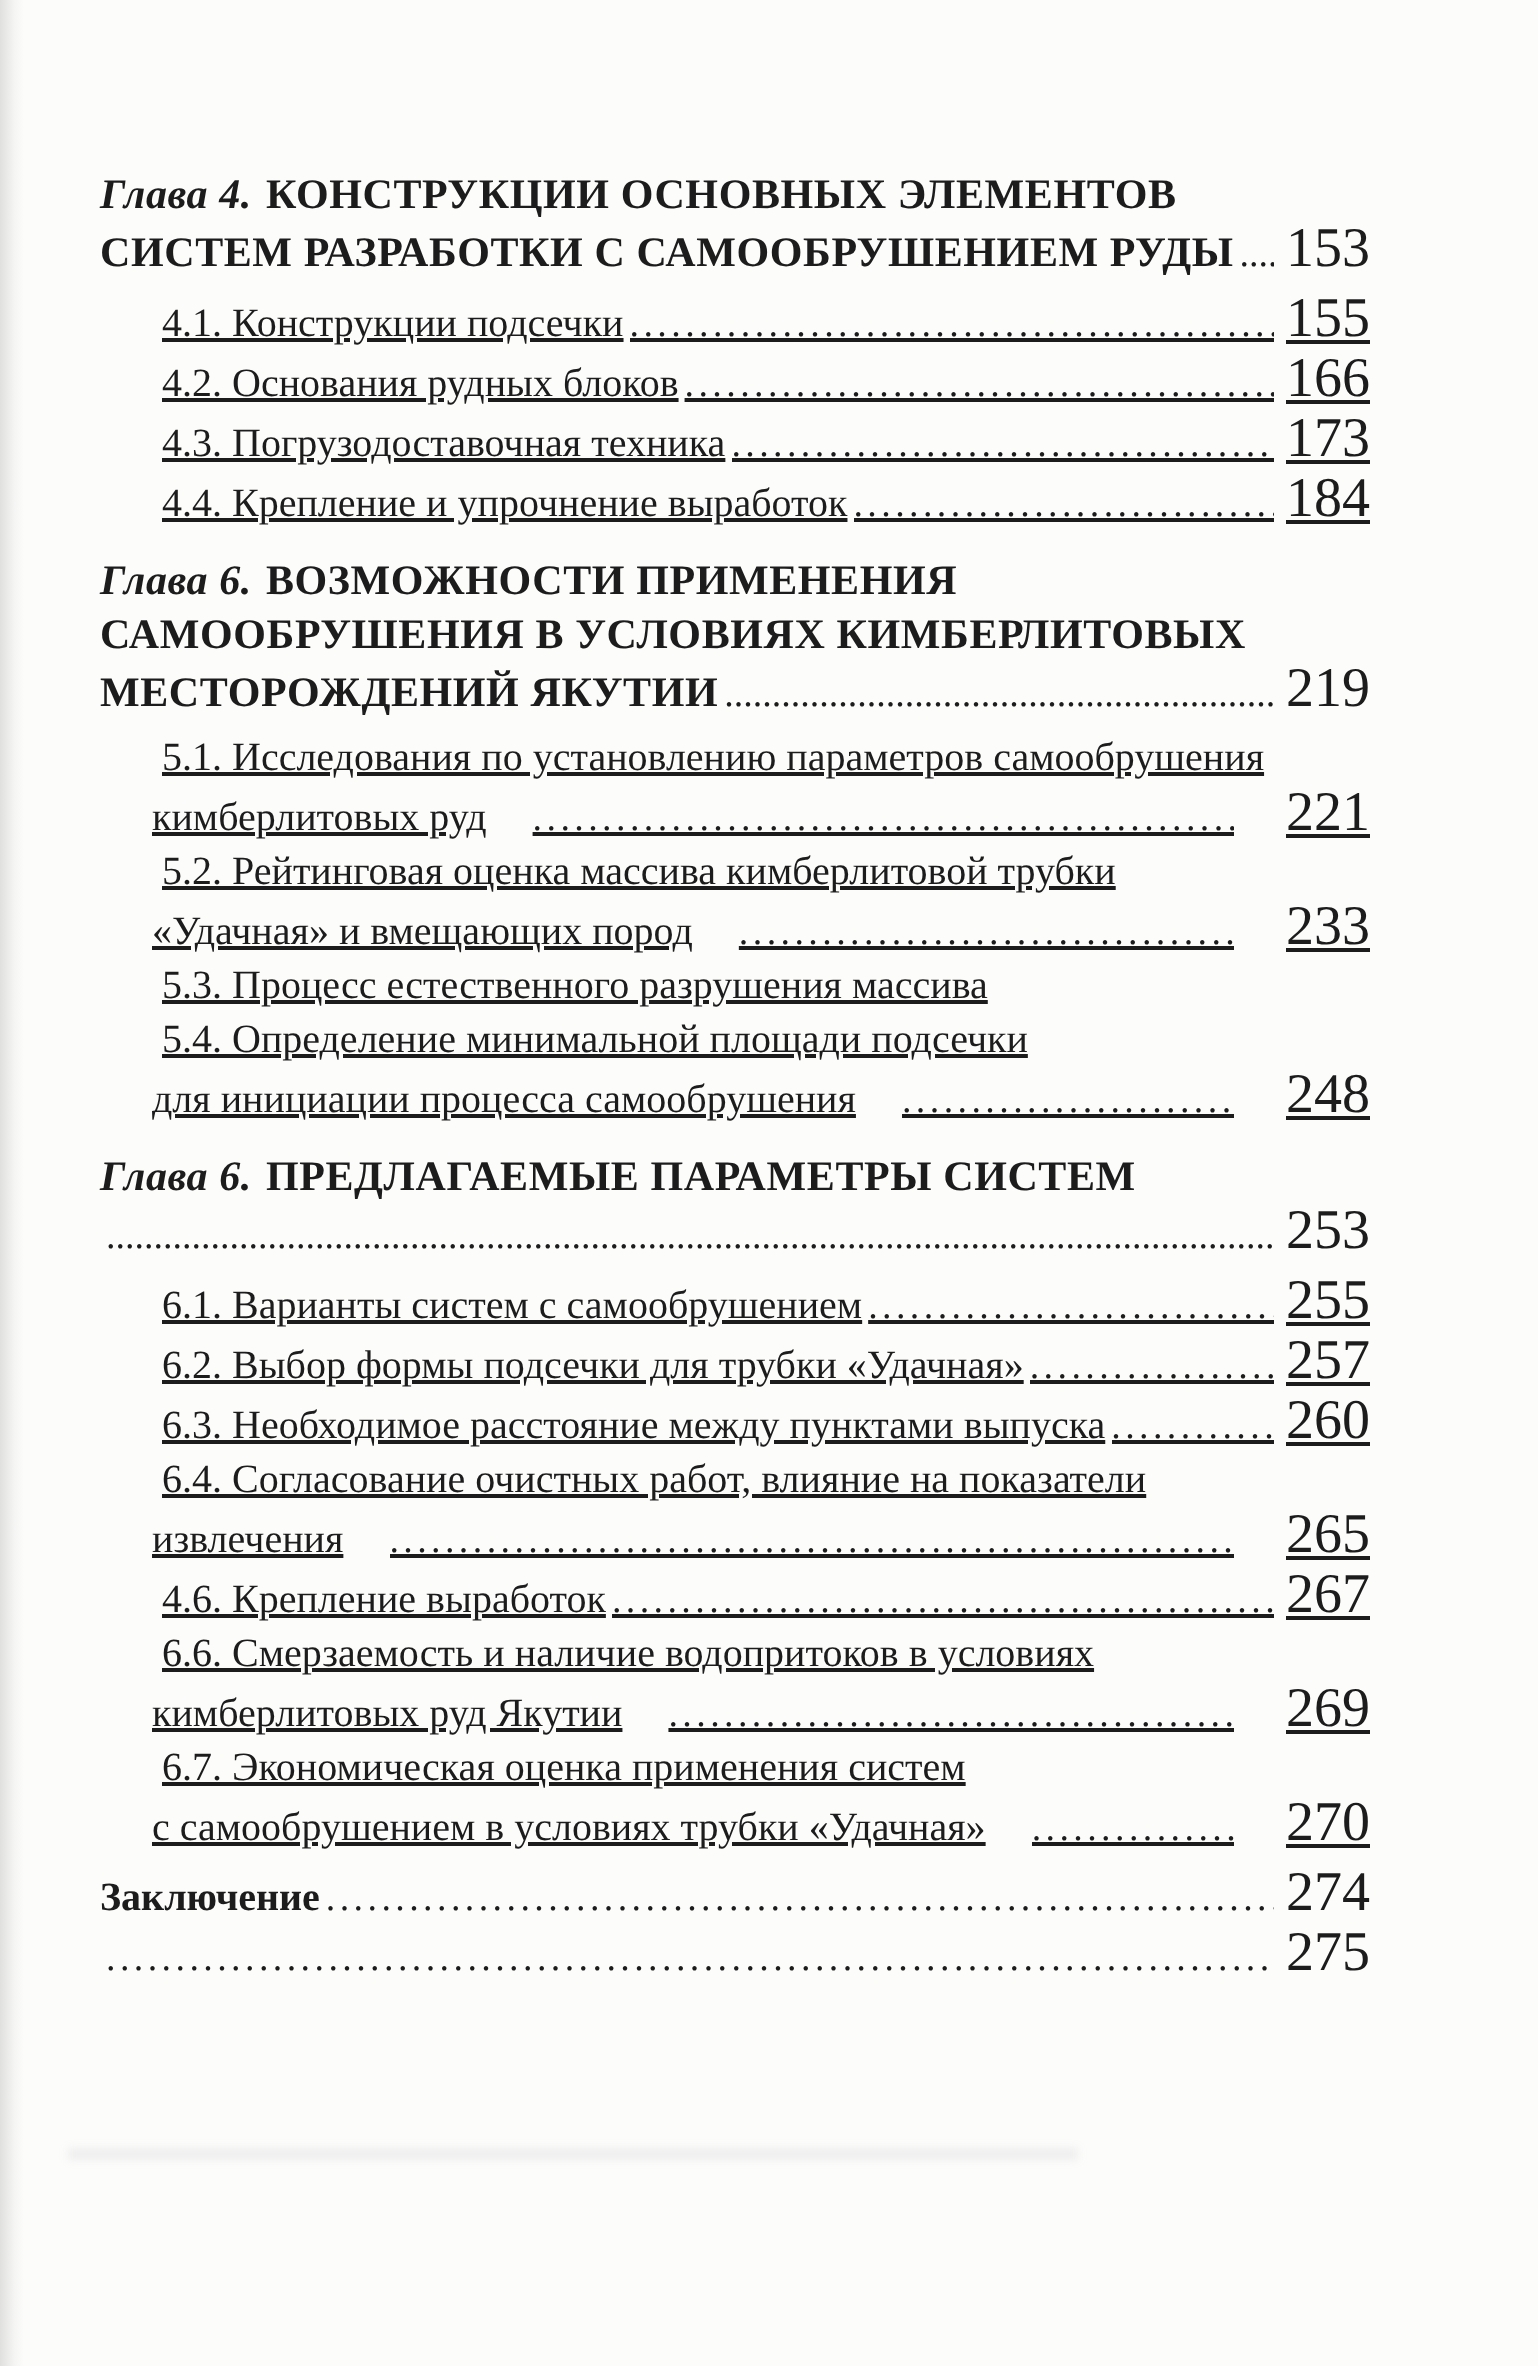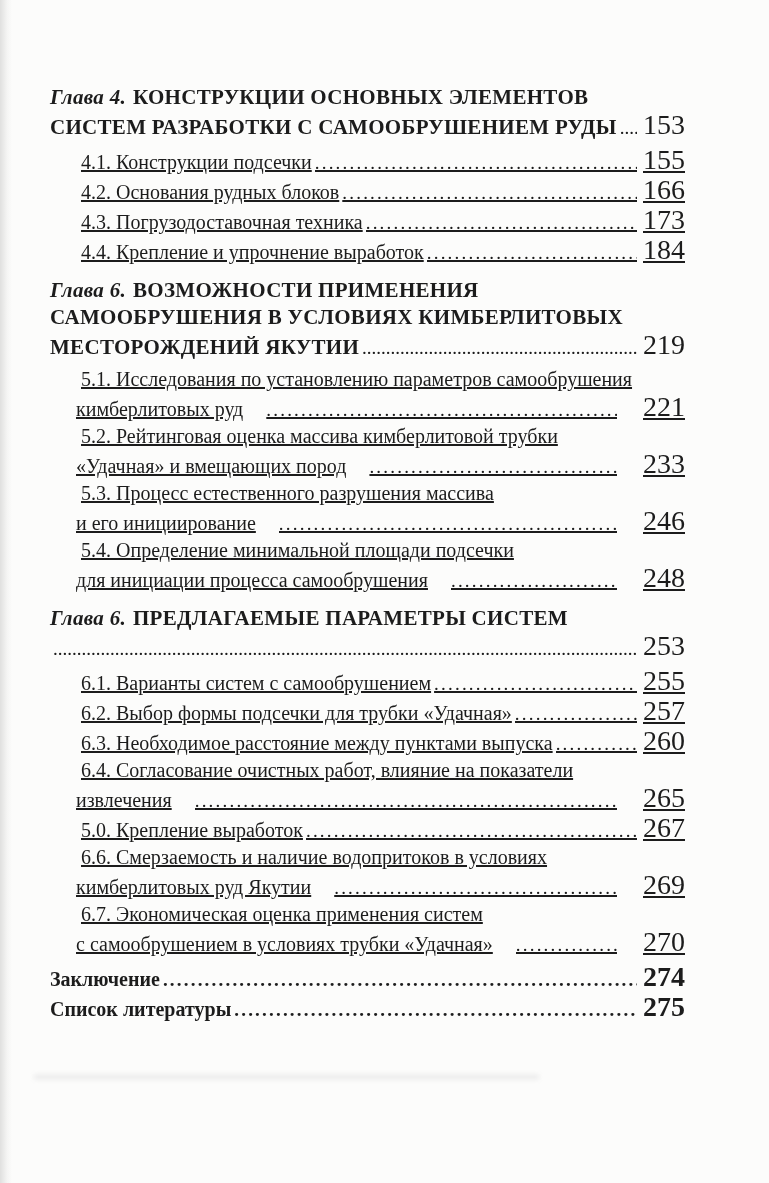--- a/index.html
+++ b/index.html
@@ -64,21 +64,21 @@
   
   .items { margin-top: 5px; text-decoration: underline; }
   .entry { font-size: 20px; }
   .num-line  { padding-left: 31px; }
   .cont-line { padding-left: 26px; gap: 20px; }
 
   .chapter + .chapter { margin-top: 11px; }
   .tail { margin-top: 5px; }
   .tail-entry { font-size: 20px; text-align: right; }
   .tail-entry .t { font-weight: 700; }
-  .tail-entry .dots::after, .tail-entry .pg { font-weight: 700; }
+  .tail-entry .dots::after, .tail-entry .pg { font-weight: 400; }
 
   
   .dots {
     flex: 1 1 auto;
     overflow: hidden;
     min-width: 14px;
     margin-left: 3px;
     margin-right: 6px;
     white-space: nowrap;
   }
@@ -168,25 +168,20 @@
         <div class="entry">
           <div class="line plain num-line">5.2. Рейтинговая оценка массива кимберлитовой трубки</div>
           <div class="line cont-line">
             <span class="t">«Удачная» и вмещающих пород</span>
             <span class="dots"></span>
             <span class="pg">233</span>
           </div>
         </div>
         <div class="entry">
           <div class="line plain num-line">5.3. Процесс естественного разрушения массива</div>
-          <div class="line cont-line">
-            <span class="t">и его инициирование</span>
-            <span class="dots"></span>
-            <span class="pg">246</span>
-          </div>
         </div>
         <div class="entry">
           <div class="line plain num-line">5.4. Определение минимальной площади подсечки</div>
           <div class="line cont-line">
             <span class="t">для инициации процесса самообрушения</span>
             <span class="dots"></span>
             <span class="pg">248</span>
           </div>
         </div>
       </div>
@@ -227,21 +222,21 @@
         <div class="entry">
           <div class="line plain num-line">6.4. Согласование очистных работ, влияние на показатели</div>
           <div class="line cont-line">
             <span class="t">извлечения</span>
             <span class="dots"></span>
             <span class="pg">265</span>
           </div>
         </div>
         <div class="entry">
           <div class="line num-line">
-            <span class="t">5.0. Крепление выработок</span>
+            <span class="t">4.6. Крепление выработок</span>
             <span class="dots"></span>
             <span class="pg">267</span>
           </div>
         </div>
         <div class="entry">
           <div class="line plain num-line">6.6. Смерзаемость и наличие водопритоков в условиях</div>
           <div class="line cont-line">
             <span class="t">кимберлитовых руд Якутии</span>
             <span class="dots"></span>
             <span class="pg">269</span>
@@ -261,21 +256,20 @@
     <div class="tail">
       <div class="tail-entry">
         <div class="line">
           <span class="t">Заключение</span>
           <span class="dots"></span>
           <span class="pg">274</span>
         </div>
       </div>
       <div class="tail-entry">
         <div class="line">
-          <span class="t">Список литературы</span>
           <span class="dots"></span>
           <span class="pg">275</span>
         </div>
       </div>
     </div>
 
   </div>
 </div>
 
 </body></html>

